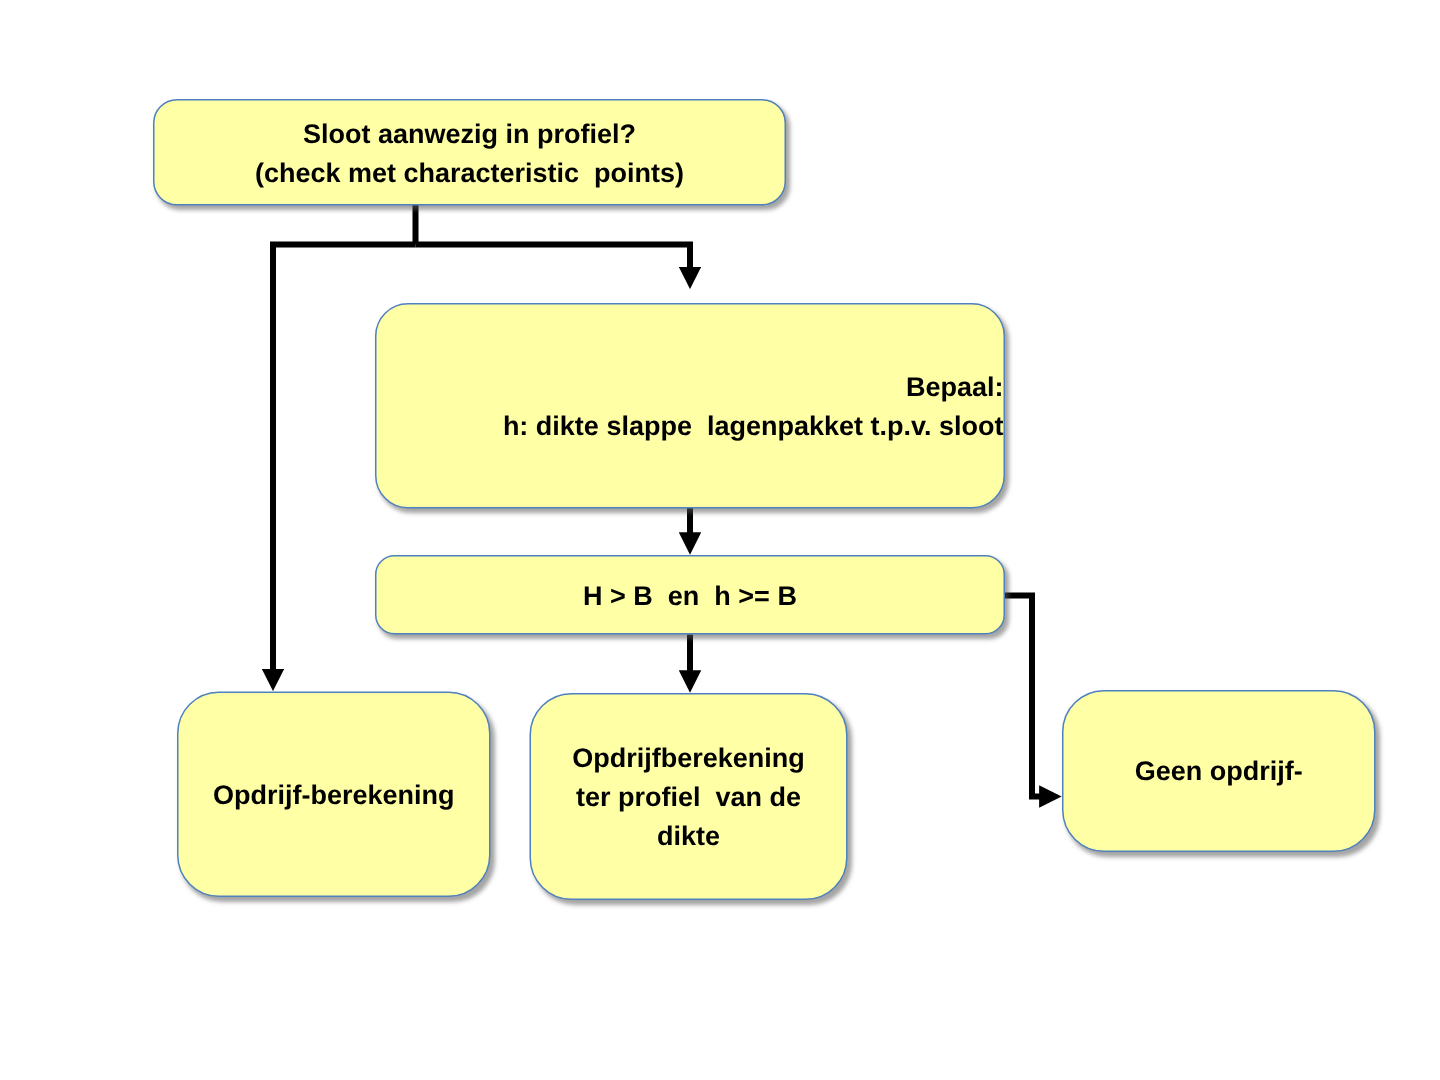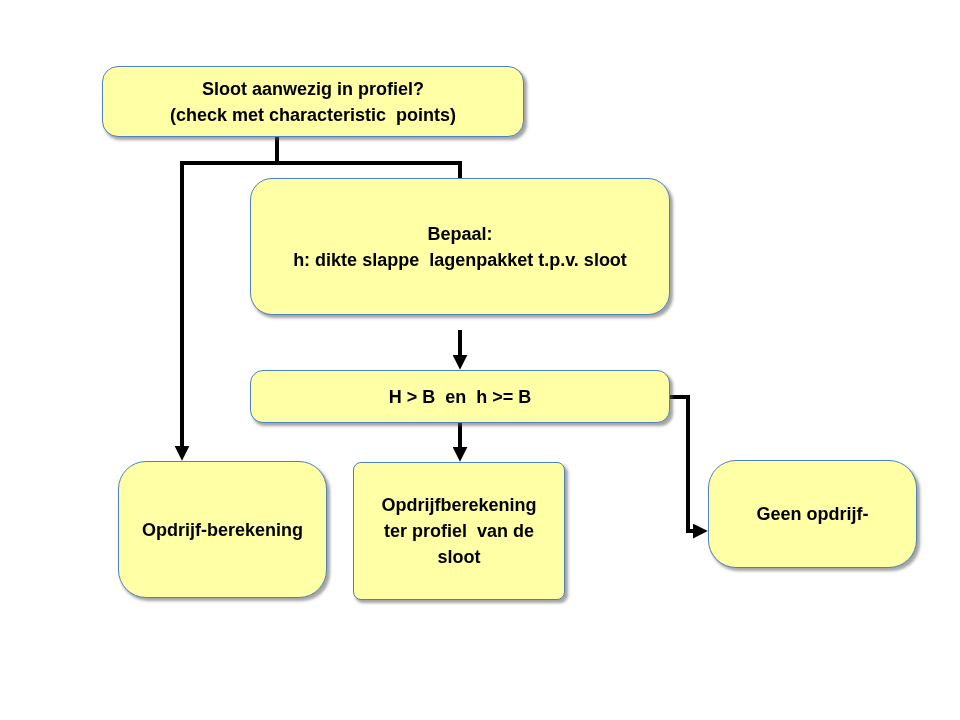--- a/index.html
+++ b/index.html
@@ -23,24 +23,24 @@
     position:absolute;box-sizing:border-box;
     background:var(--node-fill);
     border:1.6px solid var(--node-border);
     box-shadow:2.5px 3px 3px rgba(90,90,90,0.55);
     display:flex;flex-direction:column;justify-content:center;align-items:center;
     text-align:center;color:var(--text-color);
     font-weight:bold;font-size:18px;line-height:26px;
   }
   .line{white-space:pre-wrap;}
   .node-question{left:66px;top:66px;width:422px;height:71px;border-radius:16px;margin-left:36px;}
-  .node-bepaal{left:250px;top:178px;width:420px;height:137px;border-radius:22px;}
+  .node-bepaal{left:250px;top:202px;width:420px;height:137px;border-radius:22px;align-items:flex-end;}
   .node-condition{left:250px;top:370px;width:420px;height:53px;border-radius:13px;}
   .node-opdrijf{left:78px;top:461px;width:209px;height:137px;border-radius:28px;margin-left:40px;}
-  .node-opdrijf-sloot{left:353px;top:462px;width:212px;height:138px;border-radius:8px;}
+  .node-opdrijf-sloot{left:353px;top:462px;width:212px;height:138px;border-radius:28px;}
   .node-geen-opdrijf{left:708px;top:460px;width:209px;height:108px;border-radius:28px;}
 </style>
 </head>
 <body>
 
 <div class="canvas">
 
   <svg class="connectors" viewBox="0 0 960 720" xmlns="http://www.w3.org/2000/svg">
     <defs>
       <marker id="arrowhead" viewBox="0 0 10 10" refX="1.5" refY="5" markerWidth="15" markerHeight="15" orient="auto" markerUnits="userSpaceOnUse">
@@ -69,20 +69,20 @@
     <div class="line">H &gt; B  en  h &gt;= B</div>
   </div>
 
   <div class="node node-opdrijf">
     <div class="line">Opdrijf-berekening</div>
   </div>
 
   <div class="node node-opdrijf-sloot">
     <div class="line">Opdrijfberekening</div>
     <div class="line">ter profiel  van de</div>
-    <div class="line">sloot</div>
+    <div class="line">dikte</div>
   </div>
 
   <div class="node node-geen-opdrijf">
     <div class="line">Geen opdrijf-</div>
   </div>
 
 </div>
 
 </body></html>

